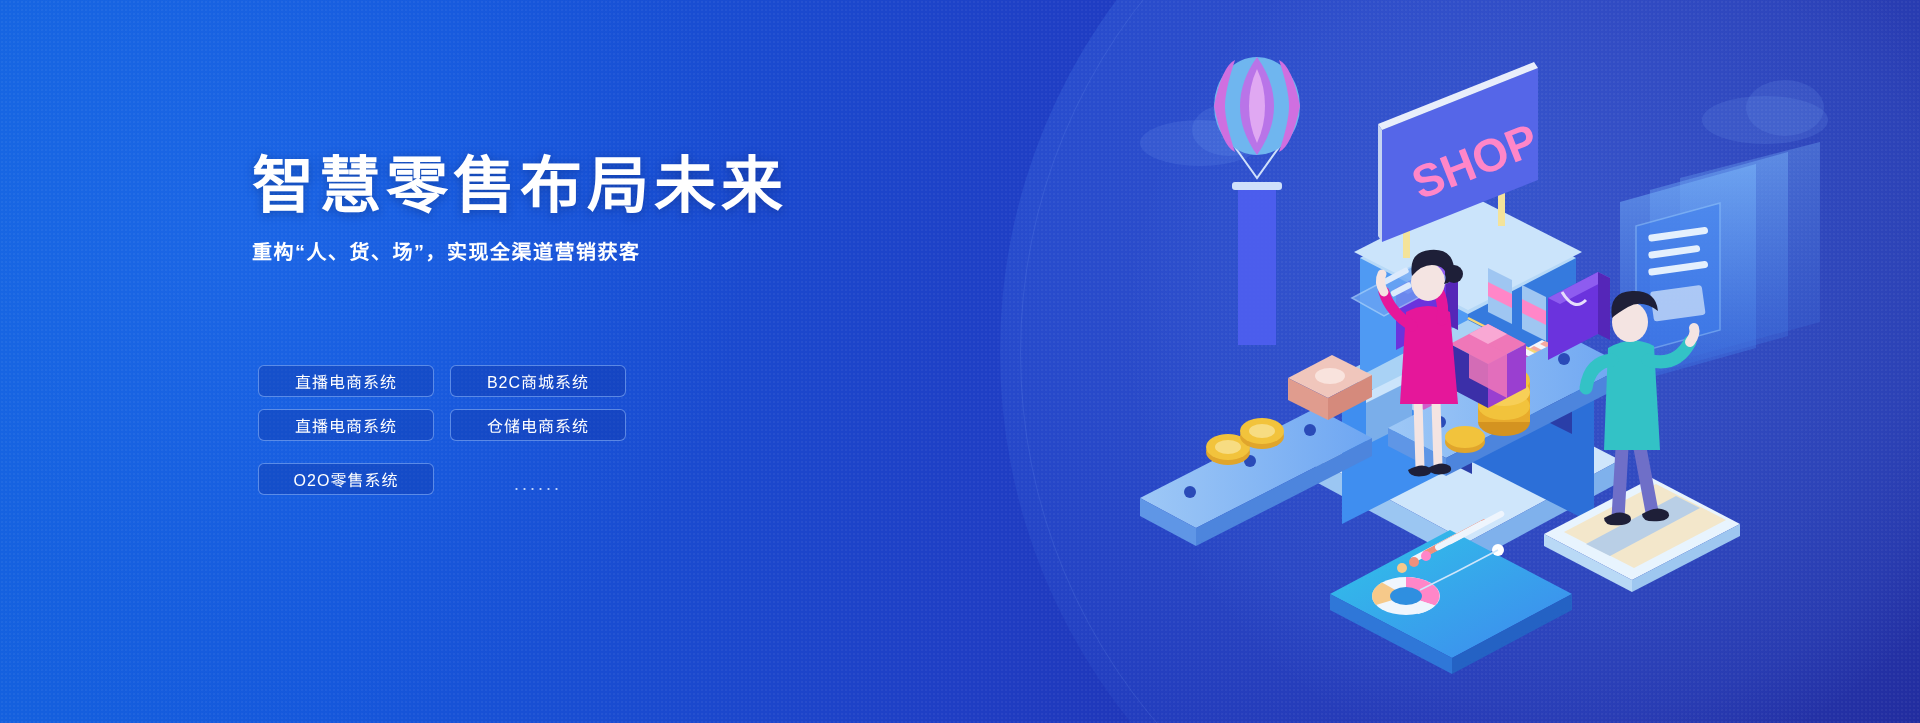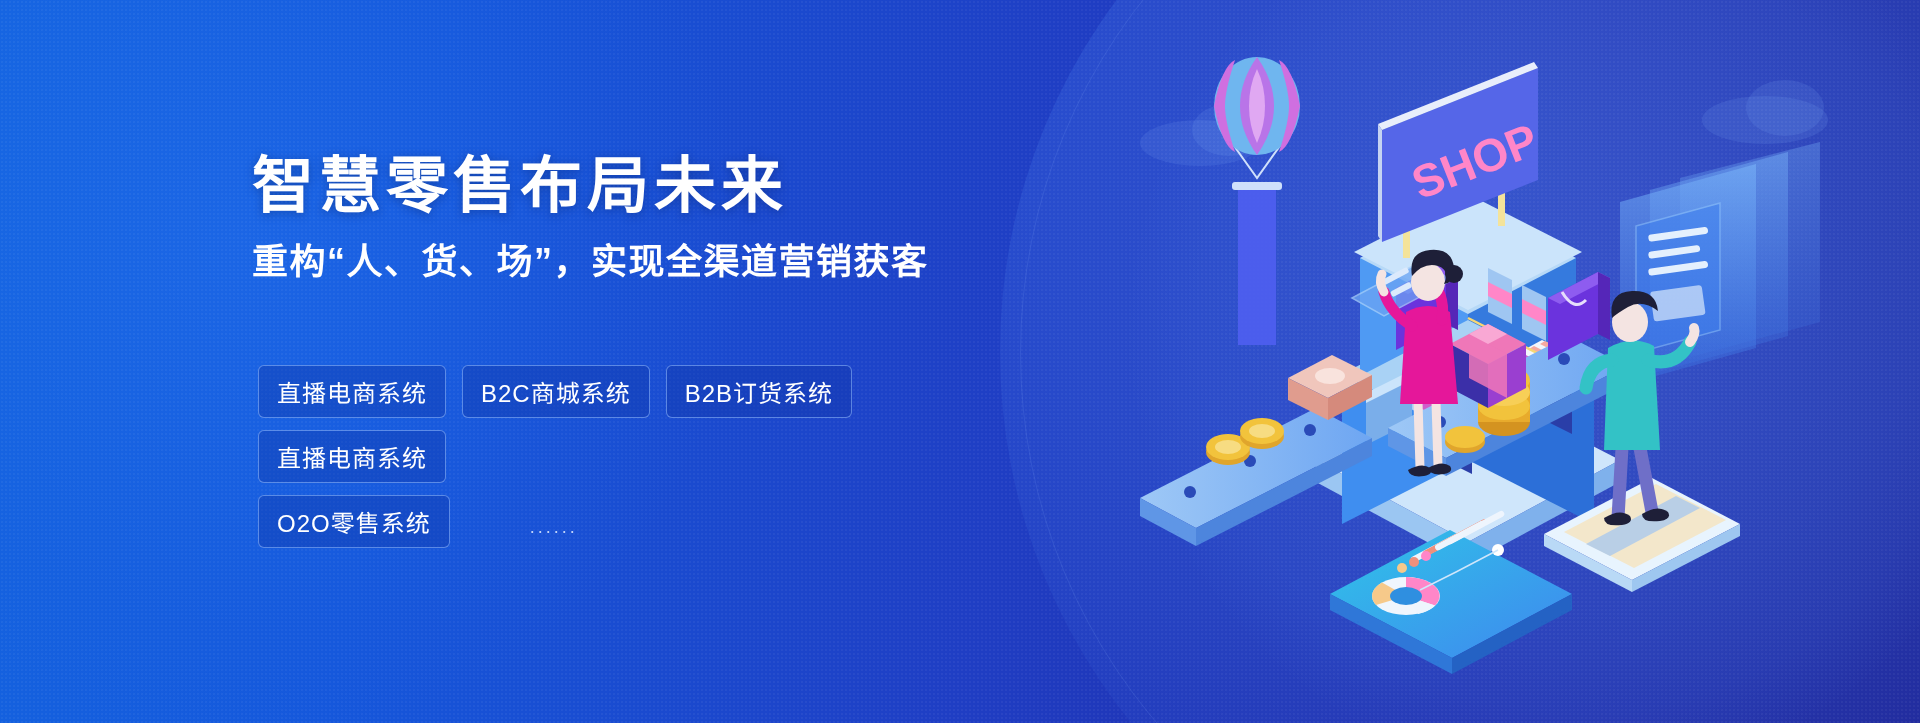--- a/index.html
+++ b/index.html
@@ -75,21 +75,21 @@
     font-size: 62px;
     font-weight: 700;
     letter-spacing: 5px;
     line-height: 1.15;
     text-shadow: 0 2px 10px rgba(8,30,90,0.35);
     white-space: nowrap;
   }
   .subhead {
     margin: 18px 0 0 0;
     color: #ffffff;
-    font-size: 36px;
+    font-size: 20px;
     font-weight: 700;
     letter-spacing: 1.5px;
     line-height: 1.3;
     white-space: nowrap;
   }
 
   
   .tags {
     position: absolute;
     left: 258px;
@@ -98,30 +98,30 @@
   }
   .tag-row {
     display: flex;
     gap: 16px;
     margin-bottom: 12px;
     align-items: center;
   }
   .tag {
     box-sizing: border-box;
     min-width: 176px;
-    height: 53px;
+    height: 32px;
     padding: 0 18px;
     display: flex;
     align-items: center;
     justify-content: center;
     border: 1px solid rgba(150,190,255,0.55);
     border-radius: 6px;
     background: rgba(16,52,165,0.38);
     color: #ffffff;
-    font-size: 24px;
+    font-size: 16px;
     font-weight: 400;
     letter-spacing: 1px;
     white-space: nowrap;
     cursor: pointer;
   }
   .tag.wide { min-width: 196px; }
   .tag-ellipsis {
     min-width: 176px;
     height: 42px;
     display: flex;
@@ -162,24 +162,24 @@
 
   <div class="copy">
     <h1 class="headline">智慧零售布局未来</h1>
     <p class="subhead">重构“人、货、场”，实现全渠道营销获客</p>
   </div>
 
   <div class="tags">
     <div class="tag-row">
       <div class="tag">直播电商系统</div>
       <div class="tag">B2C商城系统</div>
-      <div class="tag">B2B订货系统</div>
     </div>
     <div class="tag-row">
       <div class="tag">直播电商系统</div>
+      <div class="tag">仓储电商系统</div>
     </div>
     <div class="tag-row">
       <div class="tag">O2O零售系统</div>
       <div class="tag-ellipsis">......</div>
     </div>
   </div>
 
   <div class="illus">
     <svg viewBox="0 0 780 660" xmlns="http://www.w3.org/2000/svg">
       <defs>

